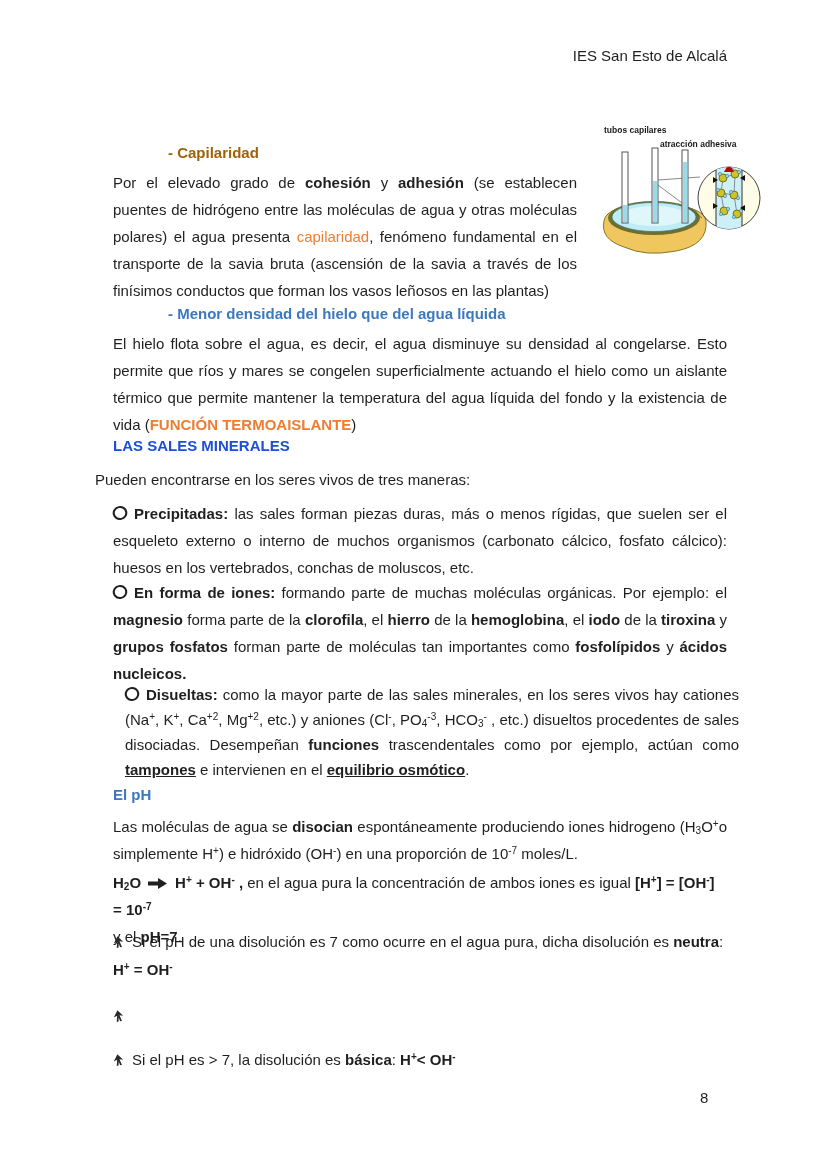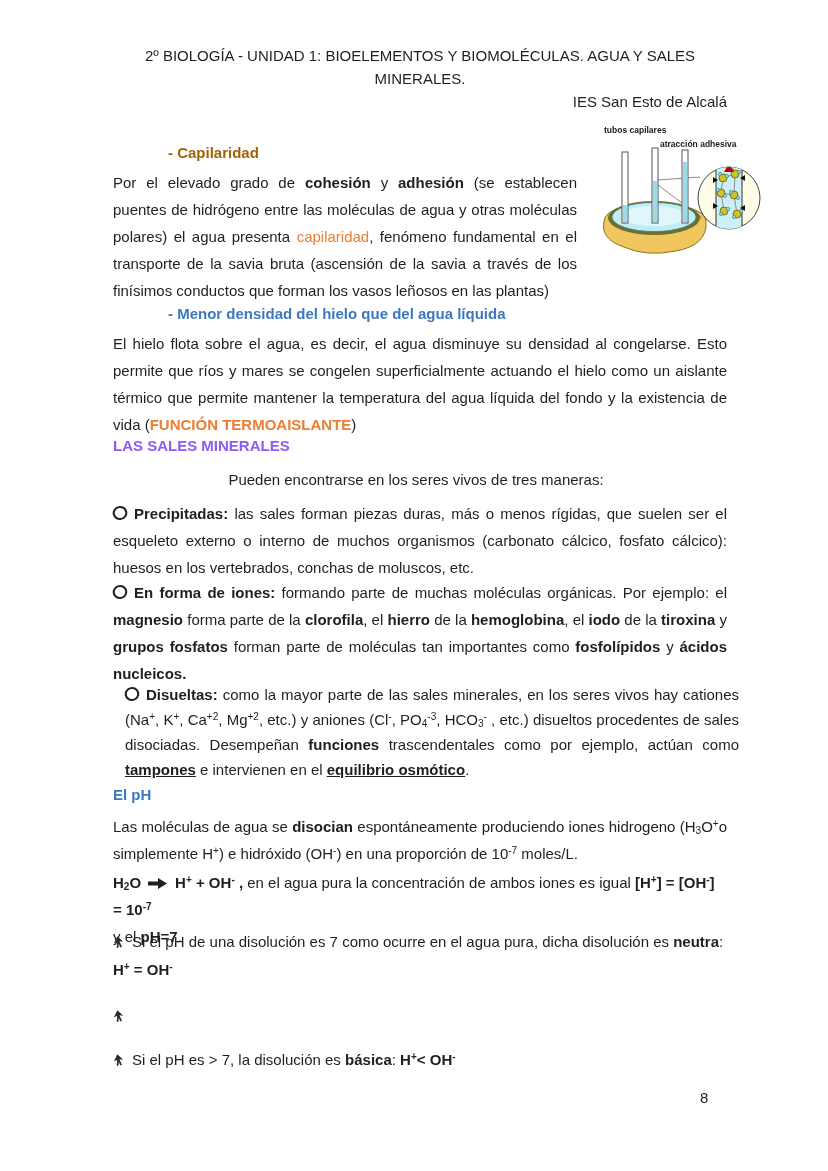--- a/index.html
+++ b/index.html
@@ -32,21 +32,20 @@
   .dart{display:inline-block;margin-right:8px;vertical-align:-1px;transform:rotate(-10deg);}
   .arrow-svg{vertical-align:-2px;margin:0 7px;}
   .pagenum{left:700px;top:1084px;width:28px;text-align:left;}
 </style>
 </head>
 <body>
 
 <div class="page">
 
   <div class="abs hdr">
-    <div class="l1">2º BIOLOGÍA - UNIDAD 1: BIOELEMENTOS Y BIOMOLÉCULAS. AGUA Y SALES MINERALES.</div>
     <div class="l2">IES San Esto de Alcalá</div>
   </div>
 
   <div class="abs" style="left:596px;top:121px;width:172px;">
     <svg width="172" height="140" viewBox="0 0 172 140">
       <defs>
         <clipPath id="lensClip">
             <circle cx="133" cy="77" r="31"></circle>
           </clipPath>
       </defs>
@@ -120,23 +119,23 @@
   </div>
 
   <div class="abs head" style="left:168px;top:139px;color:#a16207;">- Capilaridad</div>
 
   <div class="abs just" style="left:113px;top:169px;width:464px;"><span>Por el elevado grado de </span><span class="b">cohesión</span><span> y </span><span class="b">adhesión</span><span> (se establecen puentes de hidrógeno entre las moléculas de agua y otras moléculas polares) el agua presenta </span><span style="color: rgb(237, 125, 49);">capilaridad</span><span>, fenómeno fundamental en el transporte de la savia bruta (ascensión de la savia a través de los finísimos conductos que forman los vasos leñosos en las plantas)</span></div>
 
   <div class="abs head" style="left:168px;top:300px;color:#3C78BE;">- Menor densidad del hielo que del agua líquida</div>
 
   <div class="abs just" style="left:113px;top:330px;width:614px;"><span>El hielo flota sobre el agua, es decir, el agua disminuye su densidad al congelarse. Esto permite que ríos y mares se congelen superficialmente actuando el hielo como un aislante térmico que permite mantener la temperatura del agua líquida del fondo y la existencia de vida (</span><span class="b" style="color: rgb(237, 125, 49);">FUNCIÓN TERMOAISLANTE</span><span>)</span></div>
 
-  <div class="abs head" style="left:113px;top:432px;color:#8b5cf6;">LAS SALES MINERALES</div>
+  <div class="abs head" style="left:113px;top:432px;color:#1d4ed8;">LAS SALES MINERALES</div>
 
-  <div class="abs" style="left:109px;top:466px;width:614px;text-align:center;">Pueden encontrarse en los seres vivos de tres maneras:</div>
+  <div class="abs" style="left:95px;top:466px;width:614px;">Pueden encontrarse en los seres vivos de tres maneras:</div>
 
   <div class="abs just" style="left:113px;top:500px;width:614px;">
     <span class="o-bullet"></span><span><span class="b">Precipitadas:</span><span> las sales forman piezas duras, más o menos rígidas, que suelen ser el esqueleto externo o interno de muchos organismos (carbonato cálcico, fosfato cálcico): huesos en los vertebrados, conchas de moluscos, etc.</span></span>
   </div>
 
   <div class="abs just" style="left:113px;top:579px;width:614px;">
     <span class="o-bullet"></span><span><span class="b">En forma de iones:</span><span> formando parte de muchas moléculas orgánicas. Por ejemplo: el </span><span class="b">magnesio</span><span> forma parte de la </span><span class="b">clorofila</span><span>, el </span><span class="b">hierro</span><span> de la </span><span class="b">hemoglobina</span><span>, el </span><span class="b">iodo</span><span> de la </span><span class="b">tiroxina</span><span> y </span><span class="b">grupos fosfatos</span><span> forman parte de moléculas tan importantes como </span><span class="b">fosfolípidos</span><span> y </span><span class="b">ácidos nucleicos.</span></span>
   </div>
 
   <div class="abs just" style="left:113px;top:682px;width:614px;line-height:25px;margin-left:12px;">

